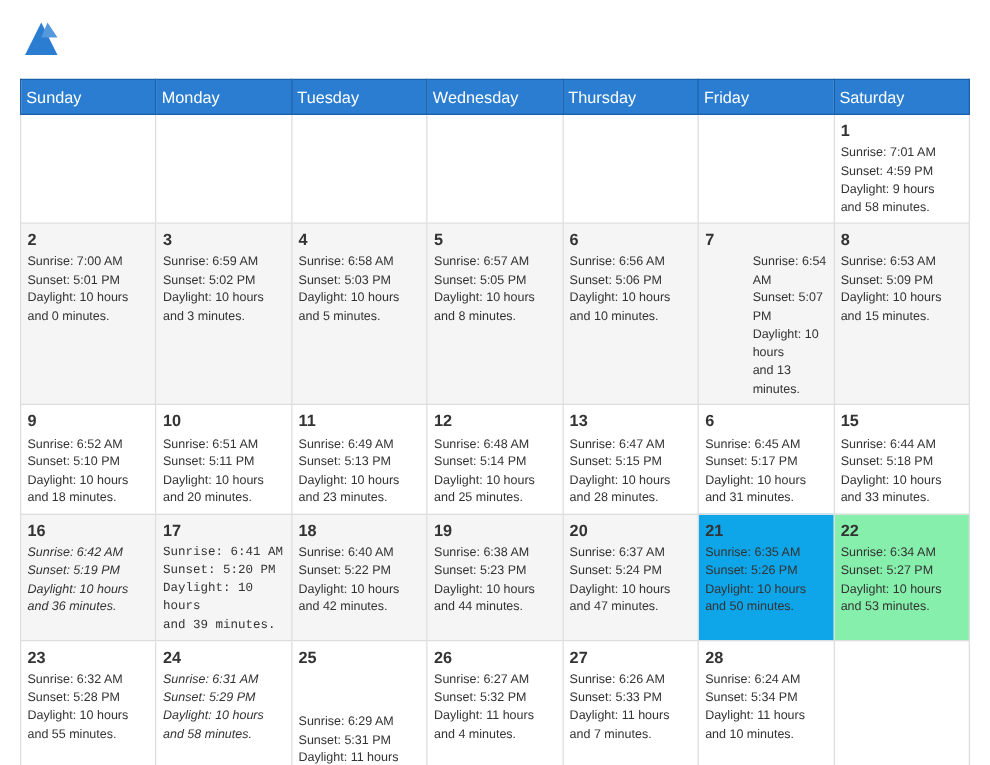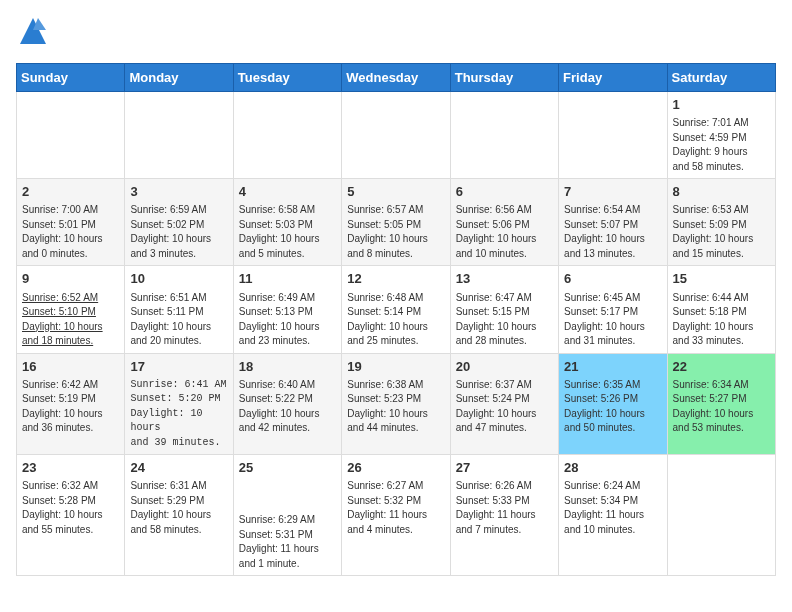--- a/index.html
+++ b/index.html
@@ -49,21 +49,21 @@
     }
     .calendar {
       width: 100%;
       border-collapse: collapse;
       border: 1px solid #ccc;
     }
     .calendar th {
       background-color: #2a7dd1;
       color: #fff;
       font-size: 13px;
-      font-weight: bold;
+      font-weight: normal;
       padding: 6px 4px;
       text-align: left;
       border: 1px solid #1a5faa;
     }
     .calendar td {
       vertical-align: top;
       border: 1px solid #ddd;
       padding: 4px 5px;
       width: 14.28%;
       min-height: 80px;
@@ -171,37 +171,37 @@
         </td>
         <td style="background-color: rgb(245, 245, 245);">
           <span class="day-number">6</span>
           <div class="day-info" style="white-space: pre-line;">Sunrise: 6:56 AM
 Sunset: 5:06 PM
 Daylight: 10 hours
 and 10 minutes.</div>
         </td>
         <td style="background-color: rgb(245, 245, 245);">
           <span class="day-number">7</span>
-          <div class="day-info" style="white-space: pre-line;">Sunrise: 6:54 AM
+          <div class="day-info" style="white-space: pre-line; margin-left: 38px;">Sunrise: 6:54 AM
 Sunset: 5:07 PM
 Daylight: 10 hours
 and 13 minutes.</div>
         </td>
         <td style="background-color: rgb(245, 245, 245);">
           <span class="day-number">8</span>
           <div class="day-info" style="white-space: pre-line;">Sunrise: 6:53 AM
 Sunset: 5:09 PM
 Daylight: 10 hours
 and 15 minutes.</div>
         </td>
       </tr>
       <tr>
         <td>
           <span class="day-number">9</span>
-          <div class="day-info" style="white-space: pre-line; text-decoration: underline;">Sunrise: 6:52 AM
+          <div class="day-info" style="white-space: pre-line;">Sunrise: 6:52 AM
 Sunset: 5:10 PM
 Daylight: 10 hours
 and 18 minutes.</div>
         </td>
         <td>
           <span class="day-number">10</span>
           <div class="day-info" style="white-space: pre-line;">Sunrise: 6:51 AM
 Sunset: 5:11 PM
 Daylight: 10 hours
 and 20 minutes.</div>
@@ -238,21 +238,21 @@
           <span class="day-number">15</span>
           <div class="day-info" style="white-space: pre-line;">Sunrise: 6:44 AM
 Sunset: 5:18 PM
 Daylight: 10 hours
 and 33 minutes.</div>
         </td>
       </tr>
       <tr>
         <td style="background-color: rgb(245, 245, 245);">
           <span class="day-number">16</span>
-          <div class="day-info" style="white-space: pre-line;">Sunrise: 6:42 AM
+          <div class="day-info" style="white-space: pre-line; font-style: italic;">Sunrise: 6:42 AM
 Sunset: 5:19 PM
 Daylight: 10 hours
 and 36 minutes.</div>
         </td>
         <td style="background-color: rgb(245, 245, 245);">
           <span class="day-number">17</span>
           <div class="day-info" style="white-space: pre-line; font-family: Liberation Mono, monospace;">Sunrise: 6:41 AM
 Sunset: 5:20 PM
 Daylight: 10 hours
 and 39 minutes.</div>
@@ -271,21 +271,21 @@
 Daylight: 10 hours
 and 44 minutes.</div>
         </td>
         <td style="background-color: rgb(245, 245, 245);">
           <span class="day-number">20</span>
           <div class="day-info" style="white-space: pre-line;">Sunrise: 6:37 AM
 Sunset: 5:24 PM
 Daylight: 10 hours
 and 47 minutes.</div>
         </td>
-        <td style="background-color: #7dd3fc;">
+        <td style="background-color: #0ea5e9;">
           <span class="day-number">21</span>
           <div class="day-info" style="white-space: pre-line;">Sunrise: 6:35 AM
 Sunset: 5:26 PM
 Daylight: 10 hours
 and 50 minutes.</div>
         </td>
         <td style="background-color: #86efac;">
           <span class="day-number">22</span>
           <div class="day-info" style="white-space: pre-line;">Sunrise: 6:34 AM
 Sunset: 5:27 PM
@@ -296,21 +296,21 @@
       <tr>
         <td>
           <span class="day-number">23</span>
           <div class="day-info" style="white-space: pre-line;">Sunrise: 6:32 AM
 Sunset: 5:28 PM
 Daylight: 10 hours
 and 55 minutes.</div>
         </td>
         <td>
           <span class="day-number">24</span>
-          <div class="day-info" style="white-space: pre-line;">Sunrise: 6:31 AM
+          <div class="day-info" style="white-space: pre-line; font-style: italic;">Sunrise: 6:31 AM
 Sunset: 5:29 PM
 Daylight: 10 hours
 and 58 minutes.</div>
         </td>
         <td>
           <span class="day-number">25</span>
           <div class="day-info" style="white-space: pre-line; margin-top: 36px;">Sunrise: 6:29 AM
 Sunset: 5:31 PM
 Daylight: 11 hours
 and 1 minute.</div>

